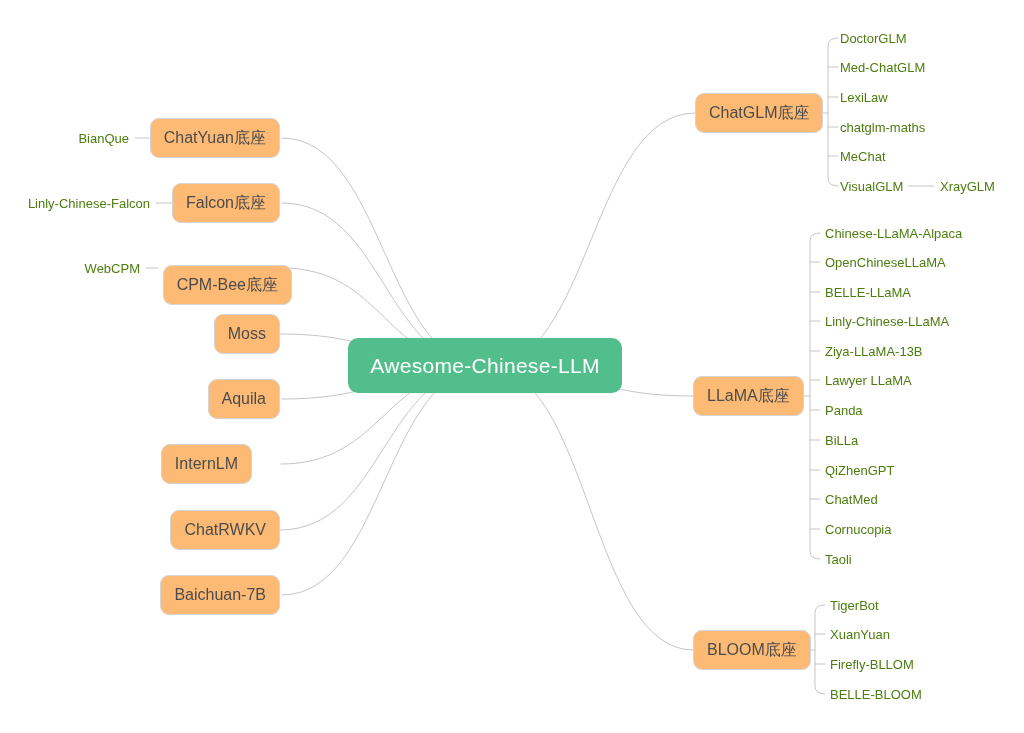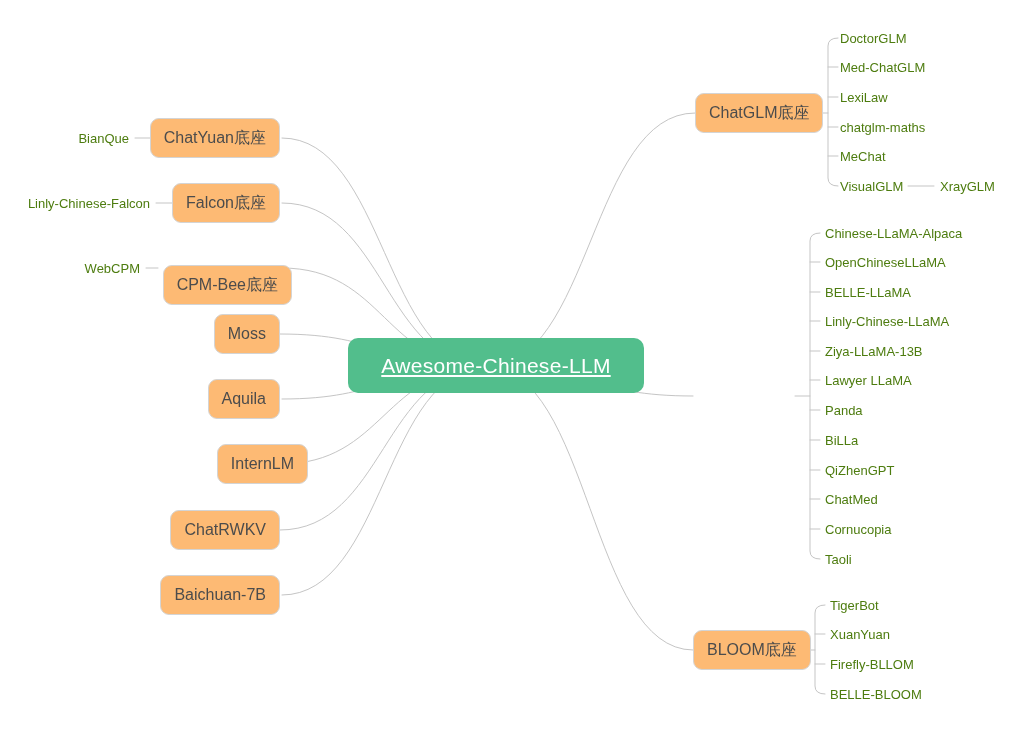--- a/index.html
+++ b/index.html
@@ -28,31 +28,30 @@
     border: 1px solid #d4d4d4;
     border-radius: 9px;
     font-size: 16px;
     color: #4c4c4c;
     white-space: nowrap;
     cursor: default;
   }
   .root-node {
     position: absolute;
     left: 348px; top: 338px;
-    width: 296px; height: 55px;
+    width: 274px; height: 55px;
     display: flex;
     align-items: center;
     justify-content: center;
     background: #52be8c;
     border-radius: 10px;
     color: #ffffff;
     font-size: 21px;
     letter-spacing: 0.3px;
     white-space: nowrap;
-    text-decoration: underline;
   }
   .leaf {
     position: absolute;
     transform: translateY(-50%);
     font-size: 13px;
     color: #4d7c0f;
     white-space: nowrap;
     line-height: 1;
   }
 </style>
@@ -109,29 +108,30 @@
     </g>
   </svg>
 
   <div class="root-node">Awesome-Chinese-LLM</div>
 
   <div class="node" style="right:744px; top:183px;">Falcon底座</div>
   <div class="node" style="right:744px; top:118px;">ChatYuan底座</div>
   <div class="node" style="right:732px; top:248px;margin-top:17px;">CPM-Bee底座</div>
   <div class="node" style="right:744px; top:314px;">Moss</div>
   <div class="node" style="right:744px; top:379px;">Aquila</div>
-  <div class="node" style="right:716px; top:444px;">InternLM</div>
+  <div class="node" style="right:772px; top:444px;">InternLM</div>
   <div class="node" style="right:744px; top:510px;">ChatRWKV</div>
   <div class="node" style="right:744px; top:575px;">Baichuan-7B</div>
 
   <div class="leaf" style="right:895px; top:138px;">BianQue</div>
   <div class="leaf" style="right:874px; top:203px;">Linly-Chinese-Falcon</div>
   <div class="leaf" style="right:884px; top:268px;">WebCPM</div>
 
   <div class="node" style="left:695px; top:93px;">ChatGLM底座</div>
+  <div class="node" style="left:693px; top:376px;">LLaMA底座</div>
   <div class="node" style="left:693px; top:630px;">BLOOM底座</div>
 
   <div class="leaf" style="left:840px; top:38px;">DoctorGLM</div>
   <div class="leaf" style="left:840px; top:67px;">Med-ChatGLM</div>
   <div class="leaf" style="left:840px; top:97px;text-align:center;">LexiLaw</div>
   <div class="leaf" style="left:840px; top:127px;">chatglm-maths</div>
   <div class="leaf" style="left:840px; top:156px;">MeChat</div>
   <div class="leaf" style="left:840px; top:186px;">VisualGLM</div>
   <div class="leaf" style="left:940px; top:186px;">XrayGLM</div>
 

